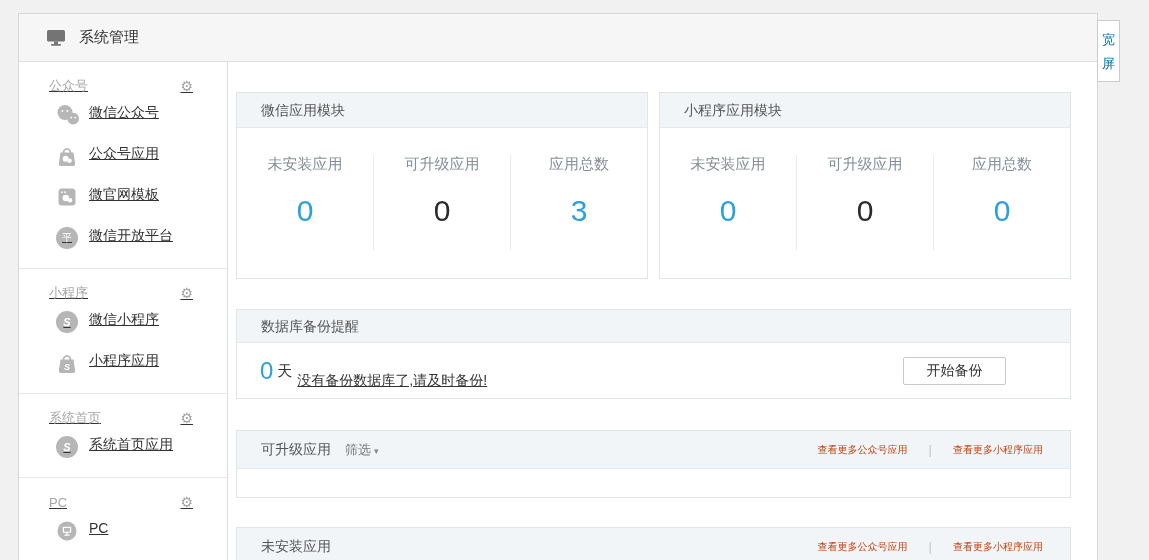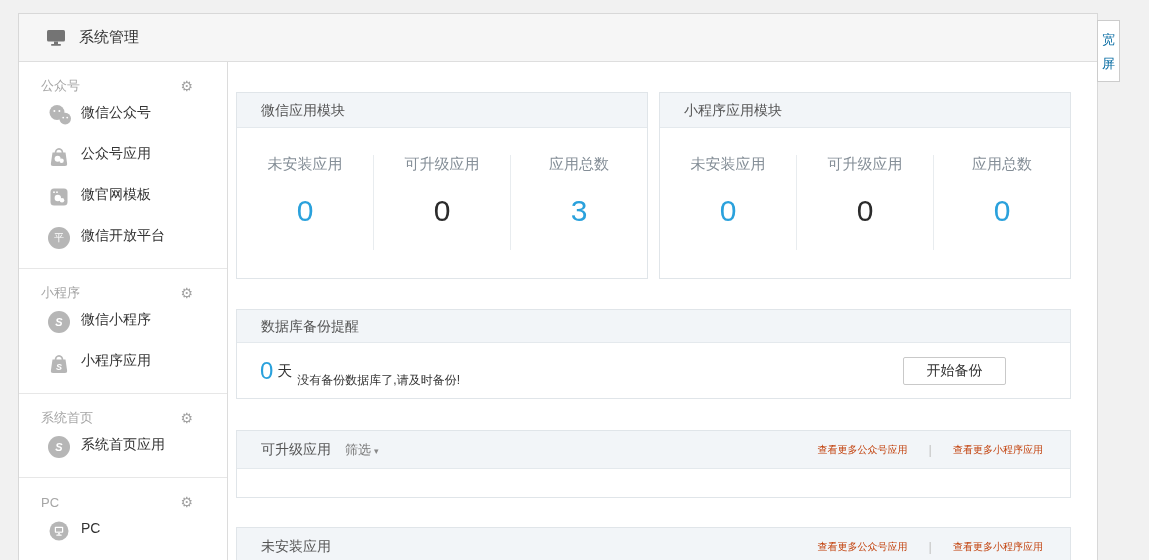--- a/index.html
+++ b/index.html
@@ -34,21 +34,21 @@
     background: #fff;
     overflow: hidden;
   }
   .main {
     flex: 1;
     background: #fff;
     padding: 30px 26px 0 8px;
     overflow: hidden;
   }
   
-  .side-section { border-bottom: 1px solid #e7e7e7; padding: 12px 0 0 8px; }
+  .side-section { border-bottom: 1px solid #e7e7e7; padding: 12px 0 0 16px; text-decoration: underline; }
   .side-section:last-child { border-bottom: none; }
   .section-head {
     display: flex; align-items: center;
     height: 24px; margin-bottom: 6px;
     padding: 0 34px 0 14px;
     font-size: 13px; color: #a6a6a6;
   }
   .gear {
     margin-left: auto;
     font-size: 14px; color: #a2a2a2;
@@ -86,21 +86,21 @@
   .stat-label { font-size: 15px; color: #848e97; }
   .stat-value { margin-top: 20px; font-size: 30px; }
   .stat-value.blue { color: #2aa1dc; }
   .stat-value.dark { color: #2b2b2b; }
   
   .backup-card { margin-bottom: 31px; }
   .backup-card .card-header { height: 33px; line-height: 33px; }
   .backup-body { display: flex; align-items: center; height: 55px; padding: 0 64px 0 23px; }
   .backup-days { font-size: 24px; color: #2aa1dc; }
   .backup-unit { font-size: 15px; color: #333; margin: 2px 5px 0 4px; }
-  .backup-msg  { font-size: 12px; color: #333; margin-top: 20px; }
+  .backup-msg  { font-size: 14px; color: #333; margin-top: 20px; text-decoration: underline; }
   .backup-btn {
     margin-left: auto;
     width: 103px; height: 28px;
     background: #fff;
     border: 1px solid #c9c9c9; border-radius: 2px;
     font-size: 14px; color: #333;
     font-family: inherit;
     cursor: pointer;
   }
   

